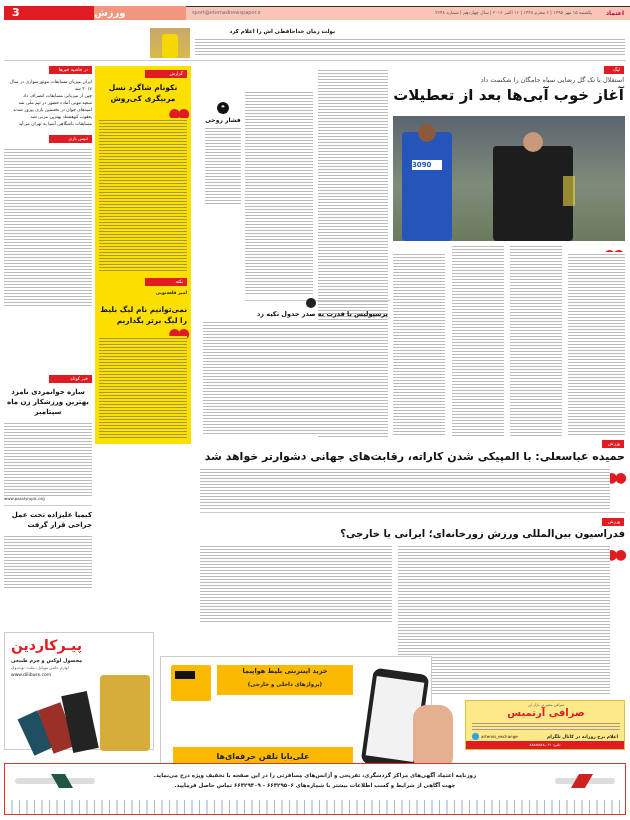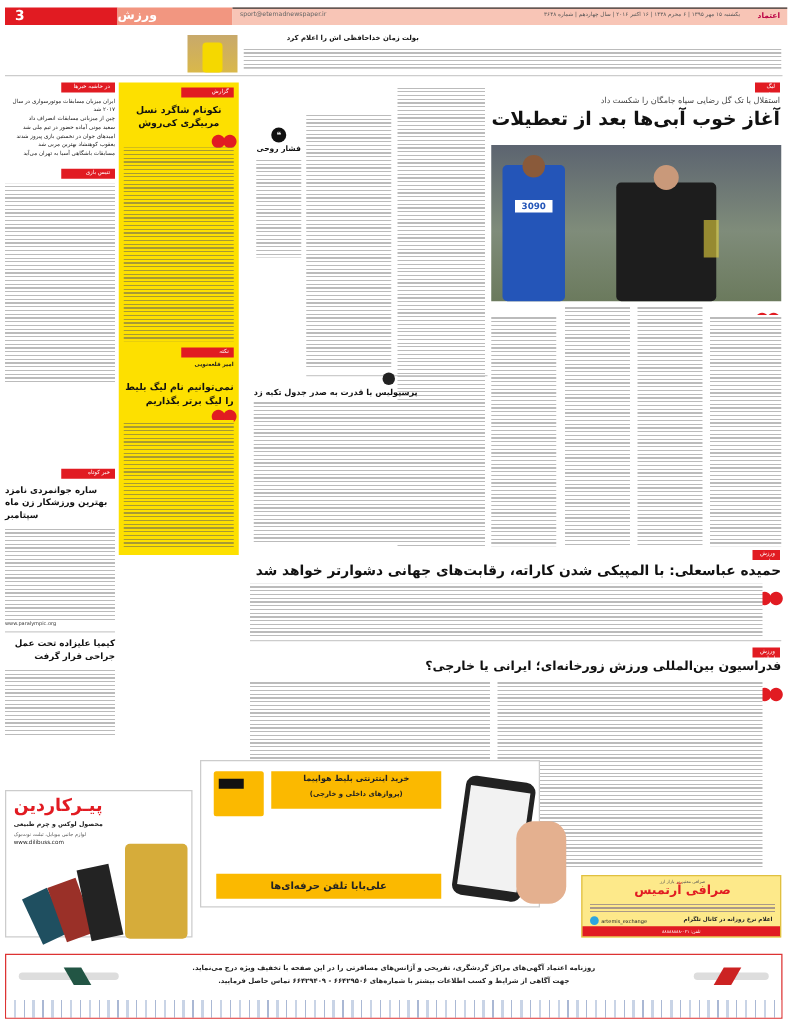--- a/index.html
+++ b/index.html
@@ -46,21 +46,21 @@
   <div class="lines" style="position:absolute;left:0;top:9px;width:430px;height:18px"></div>
 </div>
 <div class="abs divider" style="top:60px;left:4px;width:622px"></div>
 
 <div class="abs label" style="top:66px;right:6px;width:20px">لیگ برتر</div>
 <div class="abs" style="top:76px;right:6px;width:240px;font-size:6.5px;color:#444;text-align:right">استقلال با تک گل رضایی سیاه جامگان را شکست داد</div>
 <div class="abs h-black" style="top:86px;right:6px;width:240px;font-size:15px;text-align:right;letter-spacing:-0.5px">آغاز خوب آبی‌ها بعد از تعطیلات</div>
 <div class="abs photo" style="top:116px;left:393px;width:232px;height:125px">
   <div class="player" style="position:absolute;left:9px;top:16px;width:50px;height:109px">
     <div style="position:absolute;left:16px;top:-8px;width:18px;height:18px;background:#8a5a3a;border-radius:50%"></div>
-    <div style="position:absolute;left:10px;top:28px;width:30px;height:10px;background:#fff;color:#2455b8;font-size:7px;font-weight:bold;text-align:center;line-height:10px;direction:ltr">3090</div>
+    <div style="position:absolute;left:10px;top:28px;width:30px;height:10px;background:#fff;color:#2455b8;font-size:7px;font-weight:bold;text-align:left;line-height:10px;direction:ltr">3090</div>
   </div>
   <div class="coach" style="position:absolute;left:100px;top:30px;width:80px;height:95px">
     <div style="position:absolute;left:30px;top:-14px;width:20px;height:20px;background:#c9997a;border-radius:50%"></div>
   </div>
   <div style="position:absolute;left:170px;top:60px;width:12px;height:30px;background:#e8d440;opacity:.6"></div>
 </div>
 <div class="abs" style="top:244px;right:8px;width:8px"><span class="dots">●●</span></div>
 <div class="abs lines" style="top:252px;left:393px;width:52px;height:185px"></div>
 <div class="abs lines" style="top:244px;left:452px;width:52px;height:193px"></div>
 <div class="abs lines" style="top:244px;left:510px;width:52px;height:193px"></div>
@@ -68,21 +68,21 @@
 <div class="abs lines" style="top:68px;left:318px;width:70px;height:370px"></div>
 
 <div class="abs lines" style="top:90px;left:245px;width:68px;height:205px"></div>
 <div class="abs" style="top:102px;left:205px;width:36px;text-align:center">
   <div style="width:12px;height:12px;border-radius:50%;background:#111;color:#fff;font-size:7px;line-height:12px;margin:0 auto">❝</div>
   <div class="h-black" style="font-size:6px;margin-top:2px">فشار روحی</div>
   <div class="lines" style="width:36px;height:80px;margin-top:3px"></div>
 </div>
 <div class="abs" style="top:300px;left:245px;width:145px;height:8px;border-top:1px solid #ccc"></div>
 <div class="abs" style="top:298px;left:306px;width:10px;height:10px;border-radius:50%;background:#222"></div>
-<div class="abs h-black" style="top:310px;left:203px;width:185px;font-size:6.5px;text-align:left">پرسپولیس با قدرت به صدر جدول تکیه زد</div>
+<div class="abs h-black" style="top:310px;left:203px;width:185px;font-size:6.5px;text-align:right">پرسپولیس با قدرت به صدر جدول تکیه زد</div>
 <div class="abs lines" style="top:320px;left:203px;width:185px;height:115px"></div>
 
 <div class="abs yellow" style="top:66px;left:95px;width:96px;height:378px">
   <div class="label" style="position:absolute;right:4px;top:4px;width:42px">گزارش</div>
   <div class="h-black" style="position:absolute;right:4px;top:16px;width:88px;font-size:7.5px;text-align:center;line-height:11px">نکونام شاگرد نسل مربیگری کی‌روش</div>
   <div style="position:absolute;right:4px;top:42px" class="dots">●●</div>
   <div class="ylines" style="position:absolute;right:4px;top:52px;width:88px;height:155px"></div>
   <div class="label" style="position:absolute;right:4px;top:212px;width:42px">نکته</div>
   <div style="position:absolute;right:4px;top:224px;font-size:4.5px;font-weight:bold">امیر قلعه‌نویی</div>
   <div class="h-black" style="position:absolute;right:4px;top:238px;width:88px;font-size:7.5px;text-align:right;line-height:11px">نمی‌توانیم نام لیگ بلیط را لیگ برتر بگذاریم</div>
@@ -98,21 +98,21 @@
     <li>سعید مونی آماده حضور در تیم ملی شد</li>
     <li>امیدهای جوان در نخستین بازی پیروز شدند</li>
     <li>یعقوب کوهنشاد بهترین مربی شد</li>
     <li>مسابقات باشگاهی آسیا به تهران می‌آید</li>
   </ul>
   <div class="label" style="margin-left:45px;width:43px;margin-top:8px">تنیس بازی</div>
   <div class="lines" style="width:88px;height:160px;margin-top:4px"></div>
 </div>
 <div class="abs" style="top:375px;left:4px;width:88px">
   <div class="label" style="margin-left:45px;width:43px">خبر کوتاه</div>
-  <div class="h-black" style="font-size:7px;text-align:left;line-height:10px;margin-top:4px">ساره جوانمردی نامزد بهترین ورزشکار زن ماه سپتامبر</div>
+  <div class="h-black" style="font-size:7px;text-align:center;line-height:10px;margin-top:4px">ساره جوانمردی نامزد بهترین ورزشکار زن ماه سپتامبر</div>
   <div class="lines" style="width:88px;height:75px;margin-top:4px"></div>
   <div style="font-size:4px;direction:ltr;text-align:left;color:#333">www.paralympic.org</div>
   <div class="divider" style="margin-top:4px"></div>
   <div class="h-black" style="font-size:7px;text-align:right;line-height:10px;margin-top:4px">کیمیا علیزاده تحت عمل جراحی قرار گرفت</div>
   <div class="lines" style="width:88px;height:55px;margin-top:4px"></div>
 </div>
 
 <div class="abs label" style="top:440px;right:6px;width:22px">ورزش زنان</div>
 <div class="abs h-black" style="top:450px;left:200px;width:425px;font-size:11px;text-align:right">حمیده عباسعلی: با المپیکی شدن کاراته، رقابت‌های جهانی دشوارتر خواهد شد</div>
 <div class="abs" style="top:467px;right:6px"><span class="dots">●●</span></div>
@@ -129,21 +129,21 @@
   <div style="position:absolute;left:6px;top:4px;font-size:14px;font-weight:bold;color:#e11b22">پیـرکاردین</div>
   <div style="position:absolute;left:6px;top:24px;font-size:5px;font-weight:bold">محصول لوکس و چرم طبیعی</div>
   <div style="position:absolute;left:6px;top:32px;font-size:4px;color:#555">لوازم جانبی موبایل، تبلت، نوت‌بوک</div>
   <div style="position:absolute;left:6px;top:39px;font-size:4.5px;direction:ltr">www.dilibuss.com</div>
   <div style="position:absolute;left:20px;top:80px;width:22px;height:40px;background:#1f4f60;transform:rotate(-25deg)"></div>
   <div style="position:absolute;left:40px;top:72px;width:24px;height:46px;background:#9a3028;transform:rotate(-20deg)"></div>
   <div style="position:absolute;left:62px;top:60px;width:26px;height:58px;background:#232323;transform:rotate(-12deg)"></div>
   <div style="position:absolute;left:95px;top:42px;width:50px;height:76px;background:#d6ac3a;border-radius:4px"></div>
 </div>
 
-<div class="abs" style="top:608px;left:160px;width:272px;height:118px;border:1px solid #ccc;background:#fff">
+<div class="abs" style="top:656px;left:160px;width:272px;height:118px;border:1px solid #ccc;background:#fff">
   <div style="position:absolute;left:10px;top:8px;width:40px;height:36px;background:#fbb900;border-radius:2px">
     <div style="position:absolute;left:4px;top:6px;width:20px;height:8px;background:#111"></div>
   </div>
   <div style="position:absolute;left:56px;top:8px;width:136px;height:30px;background:#fbb900;text-align:center;font-size:6.5px;font-weight:bold;line-height:13px">
     <div>خرید اینترنتی بلیط هواپیما</div>
     <div style="font-size:5.5px">(پروازهای داخلی و خارجی)</div>
   </div>
   <div style="position:absolute;left:12px;top:90px;width:180px;height:20px;background:#fbb900;text-align:center;font-size:8px;font-weight:bold;line-height:20px">علی‌بابا تلفن حرفه‌ای‌ها</div>
   <div style="position:absolute;left:206px;top:14px;width:56px;height:96px;background:#222;border-radius:8px;transform:rotate(8deg)">
     <div style="position:absolute;left:4px;top:8px;width:48px;height:80px;background:#f2f2f2"></div>

